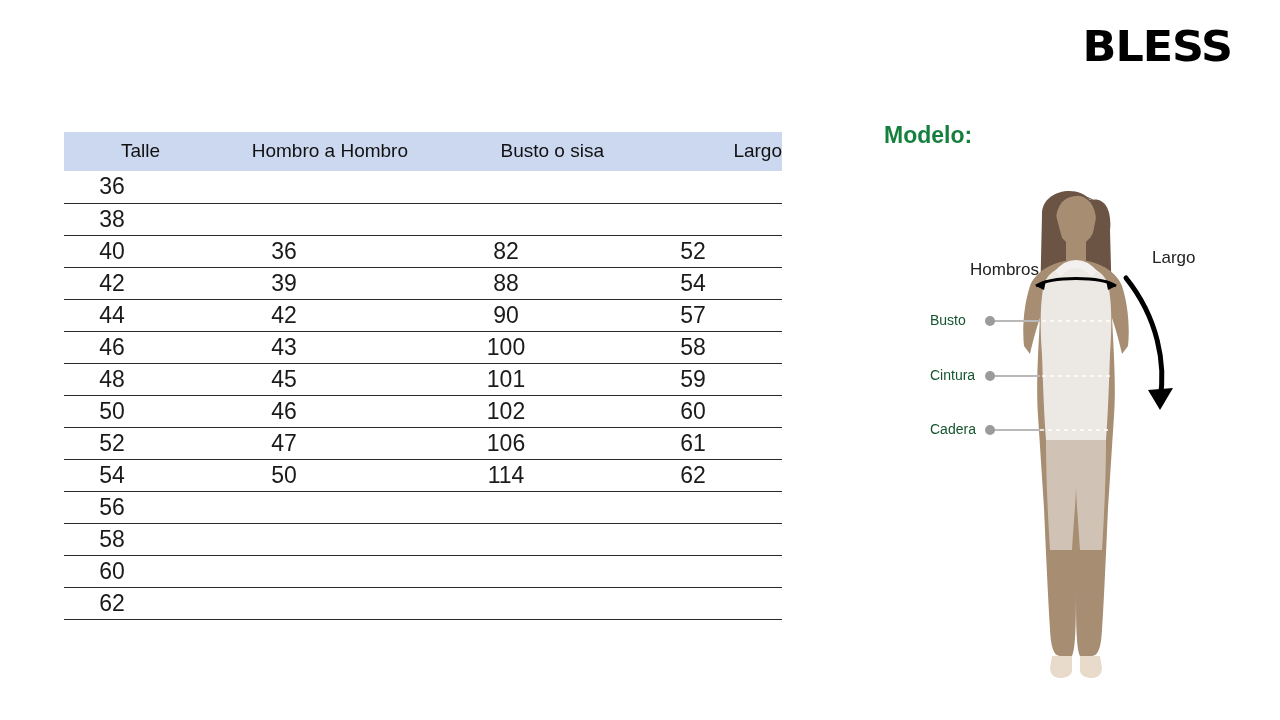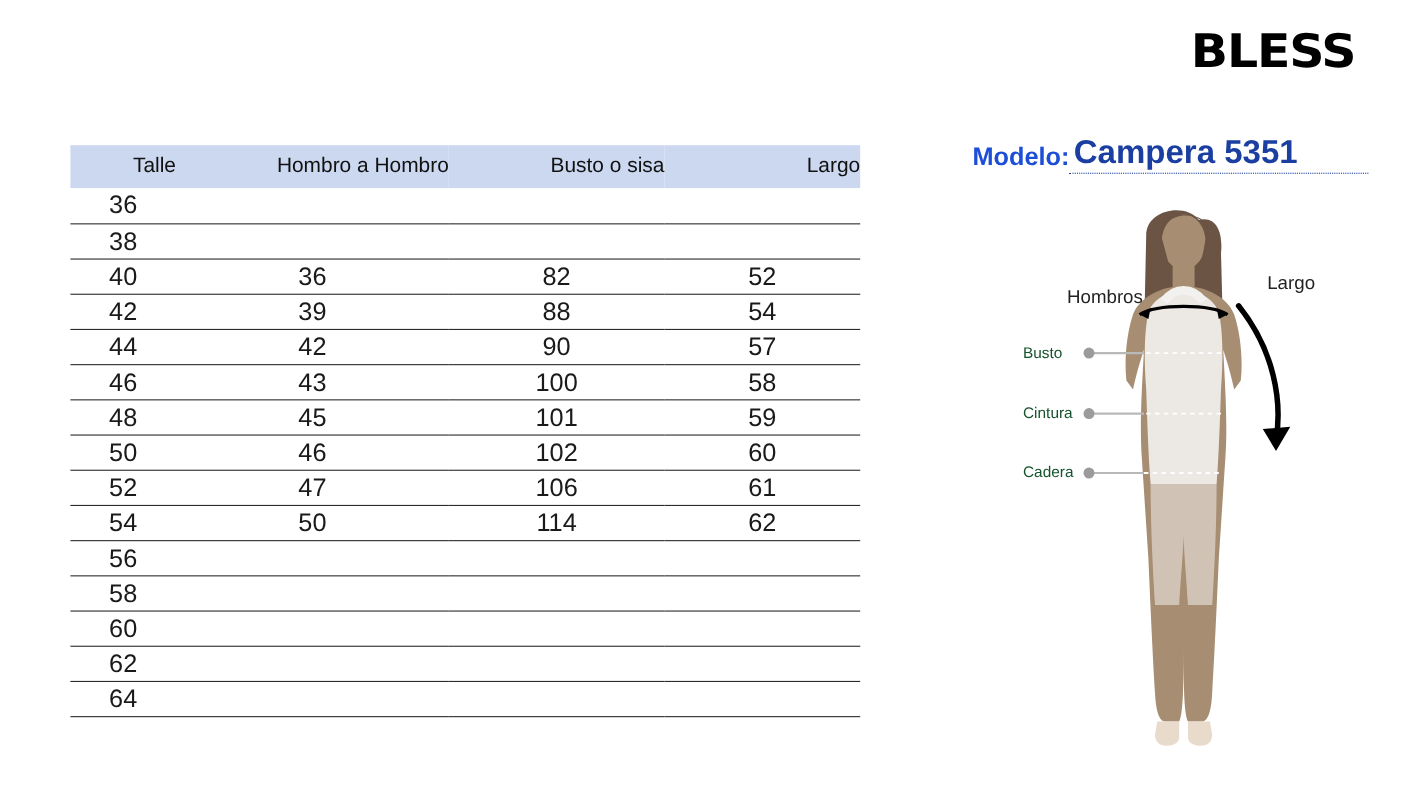--- a/index.html
+++ b/index.html
@@ -71,21 +71,21 @@
   .model-line {
     position: absolute;
     left: 884px; top: 122px;
     width: 360px;
     display: flex;
     align-items: flex-end;
   }
   .model-label {
     font-size: 23px;
     font-weight: bold;
-    color: #1d4ed8;
+    color: #15803d;
     font-family: "Liberation Sans", sans-serif;
     padding-bottom: 2px;
     white-space: nowrap;
   }
   .model-value {
     font-size: 30px;
     font-weight: bold;
     color: #1b3fa0;
     border-bottom: 1.5px dotted #1b3fa0;
     padding: 0 6px 1px 4px;
@@ -205,33 +205,26 @@
             <td class="hombro"></td>
             <td class="busto"></td>
             <td class="largo"></td>
           </tr>
           <tr>
             <td class="talle">62</td>
             <td class="hombro"></td>
             <td class="busto"></td>
             <td class="largo"></td>
           </tr>
-          <tr>
-            <td class="talle">64</td>
-            <td class="hombro"></td>
-            <td class="busto"></td>
-            <td class="largo"></td>
-          </tr>
         </tbody>
     </table>
   </div>
 
   <div class="model-line">
     <span class="model-label">Modelo:</span>
-    <span class="model-value">Campera 5351</span>
   </div>
 
   <div class="figure-panel">
     <svg viewBox="0 0 300 510" width="300" height="510">
 
       <path d="M112 36 C112 12 148 6 160 22 C176 18 182 34 180 52 L182 128 C182 146 176 152 168 154 L124 154 C116 152 110 146 110 128 Z" fill="#6b5444"></path>
 
       <rect x="136" y="60" width="20" height="28" fill="#a78d72"></rect>
 
       <ellipse cx="146" cy="42" rx="20" ry="25" fill="#a78d72"></ellipse>

